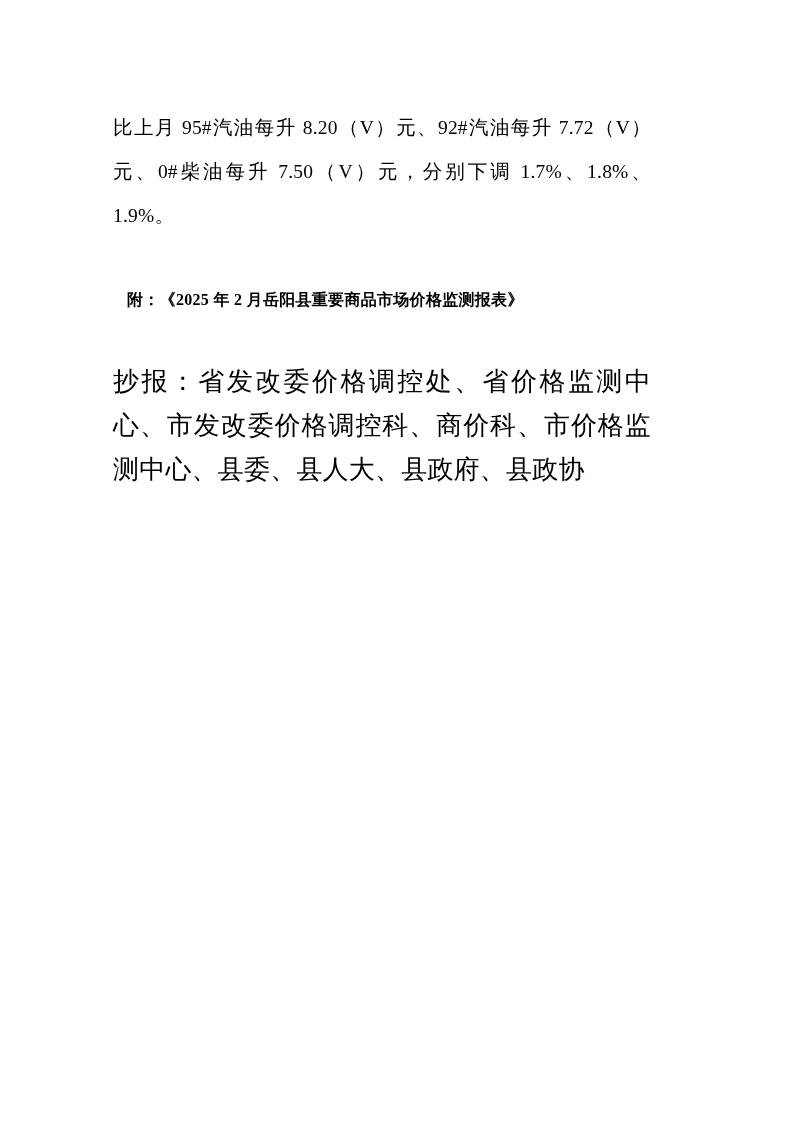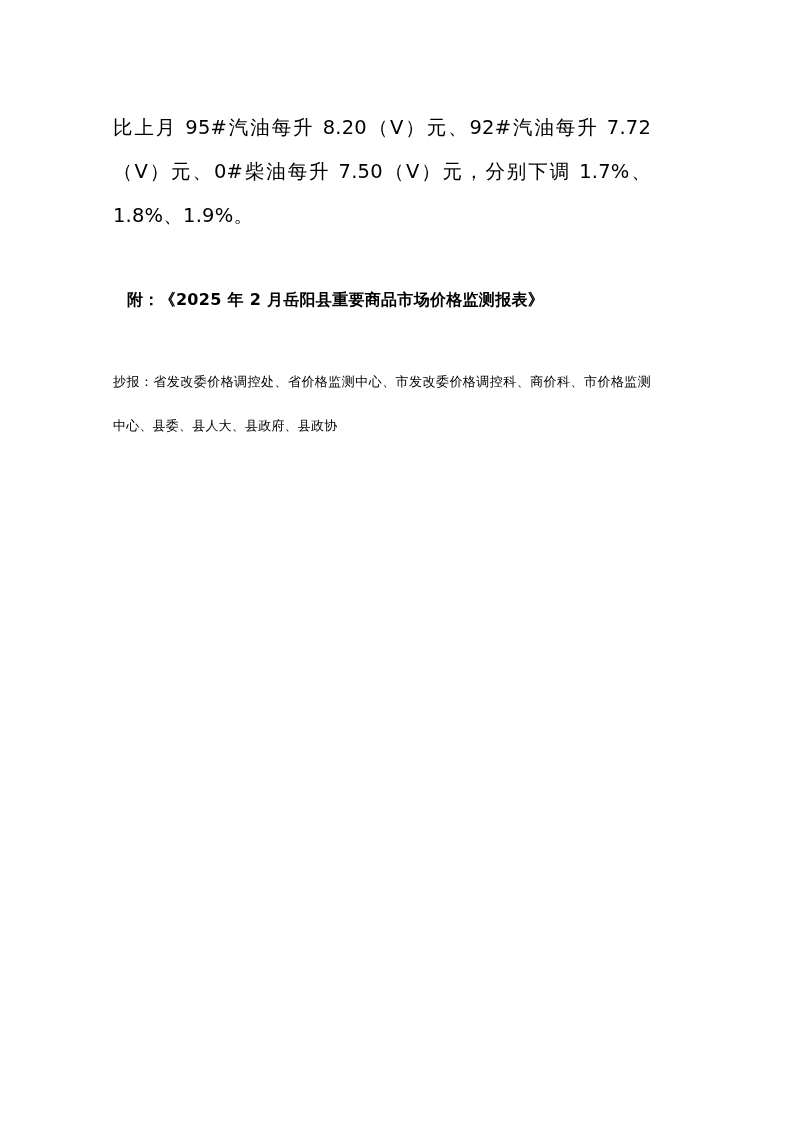--- a/index.html
+++ b/index.html
@@ -16,20 +16,21 @@
     overflow: hidden;
   }
   .page {
     position: absolute;
     top: 0;
     left: 0;
     width: 764px;
     height: 1122px;
     box-sizing: border-box;
     padding: 96px 113px 96px 113px;
+    font-family: Liberation Serif, serif;
   }
   .body-para {
     font-size: 19.5px;
     line-height: 44px;
     text-align: justify;
     text-justify: inter-ideograph;
     margin: 0;
     letter-spacing: 0.2px;
   }
   .para-1 {
@@ -39,21 +40,21 @@
     font-size: 16px;
     line-height: 44px;
     font-weight: bold;
     margin: 0;
     margin-top: 40px;
     text-indent: 0;
     padding-left: 14px;
     letter-spacing: 0.3px;
   }
   .copy-para {
-    font-size: 13px;
+    font-size: 26px;
     line-height: 44px;
     margin: 0;
     margin-top: 38px;
     text-align: justify;
     text-justify: inter-ideograph;
     letter-spacing: 0.2px;
   }
 </style>
 </head>
 <body>

